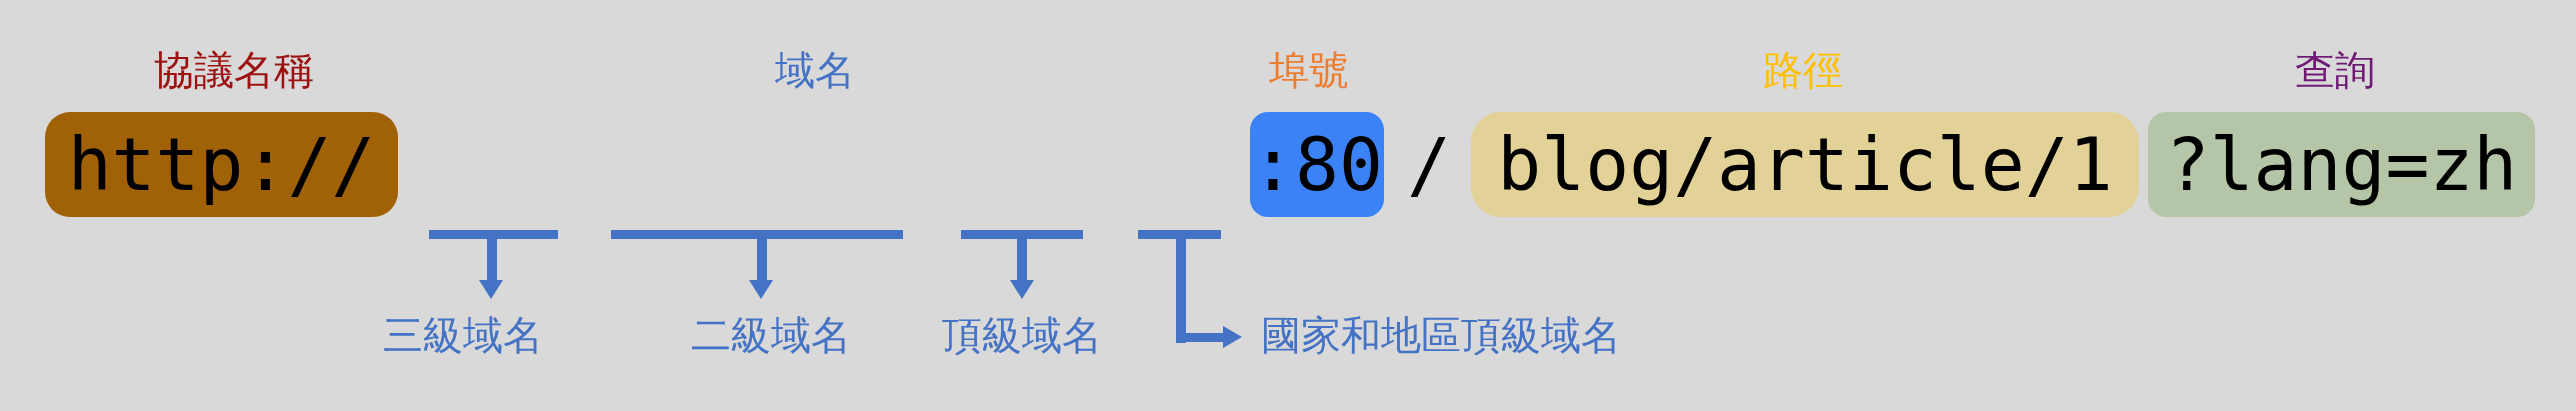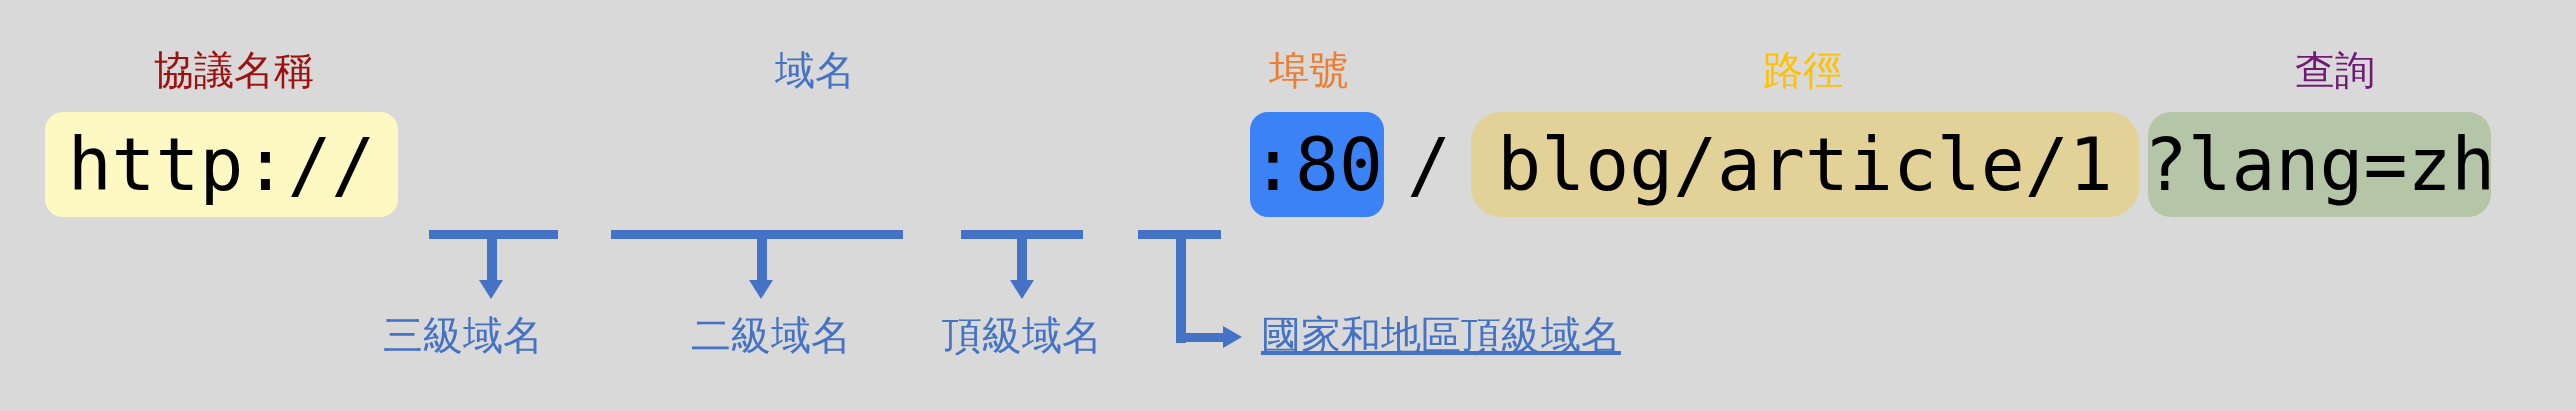--- a/index.html
+++ b/index.html
@@ -58,38 +58,38 @@
 <body>
 
 <div class="canvas" style="background-color: rgb(217, 217, 217);">
 
   <div class="top-label" style="left: 234px; color: rgb(157, 17, 17);">協議名稱</div>
   <div class="top-label" style="left: 815px; color: rgb(68, 114, 196);">域名</div>
   <div class="top-label" style="left: 1309px; color: rgb(237, 125, 49);">埠號</div>
   <div class="top-label" style="left: 1803px; color: rgb(255, 192, 0);">路徑</div>
   <div class="top-label" style="left: 2335px; color: #701a75;">查詢</div>
 
-  <div class="url-box" style="left: 45px; width: 353px; background-color: #fef9c3;">
+  <div class="url-box" style="left: 45px; width: 353px; background-color: #a16207; border-radius: 25px;">
     <span class="url-text">http://</span>
   </div>
 
 
   <div class="url-box" style="left: 1250px; width: 134px; background-color: #3b82f6;">
     <span class="url-text">:80</span>
   </div>
 
   <div class="slash-sep">
     <span class="url-text">/</span>
   </div>
 
   <div class="url-box" style="left: 1471px; width: 668px; background-color: rgb(227, 210, 152); border-radius: 30px;">
     <span class="url-text">blog/article/1</span>
   </div>
 
-  <div class="url-box" style="left: 2148px; width: 343px; background-color: rgb(181, 198, 168); border-radius: 23px;">
+  <div class="url-box" style="left: 2148px; width: 387px; background-color: rgb(181, 198, 168);">
     <span class="url-text">?lang=zh</span>
   </div>
 
   <div class="bk-bar" style="left: 429px; width: 129px; background-color: rgb(68, 114, 196);"></div>
   <div class="bk-stem" style="left: 487px; height: 52px; background-color: rgb(68, 114, 196);"></div>
   <div class="bk-arrow-down" style="left: 479px; border-top-color: rgb(68, 114, 196);"></div>
 
   <div class="bk-bar" style="left: 611px; width: 292px; background-color: rgb(68, 114, 196);"></div>
   <div class="bk-stem" style="left: 757px; height: 52px; background-color: rgb(68, 114, 196);"></div>
   <div class="bk-arrow-down" style="left: 749px; border-top-color: rgb(68, 114, 196);"></div>
@@ -99,16 +99,16 @@
   <div class="bk-arrow-down" style="left: 1010px; border-top-color: rgb(68, 114, 196);"></div>
 
   <div class="bk-bar" style="left: 1138px; width: 83px; background-color: rgb(68, 114, 196);"></div>
   <div class="bk-stem" style="left: 1176px; height: 113px; background-color: rgb(68, 114, 196);"></div>
   <div class="bk-elbow" style="background-color: rgb(68, 114, 196);"></div>
   <div class="bk-arrow-right" style="border-left-color: rgb(68, 114, 196);"></div>
 
   <div class="sub-label" style="left: 463px; color: rgb(68, 114, 196);">三級域名</div>
   <div class="sub-label" style="left: 1022px; color: rgb(68, 114, 196);">頂級域名</div>
   <div class="sub-label" style="left: 771px; color: rgb(68, 114, 196);">二級域名</div>
-  <div class="sub-label no-center" style="left: 1261px; color: rgb(68, 114, 196); text-decoration: underline;">國家和地區頂級域名</div>
+  <div class="sub-label no-center" style="left: 1261px; color: rgb(68, 114, 196);">國家和地區頂級域名</div>
 
 </div>
 
 
 </body></html>

